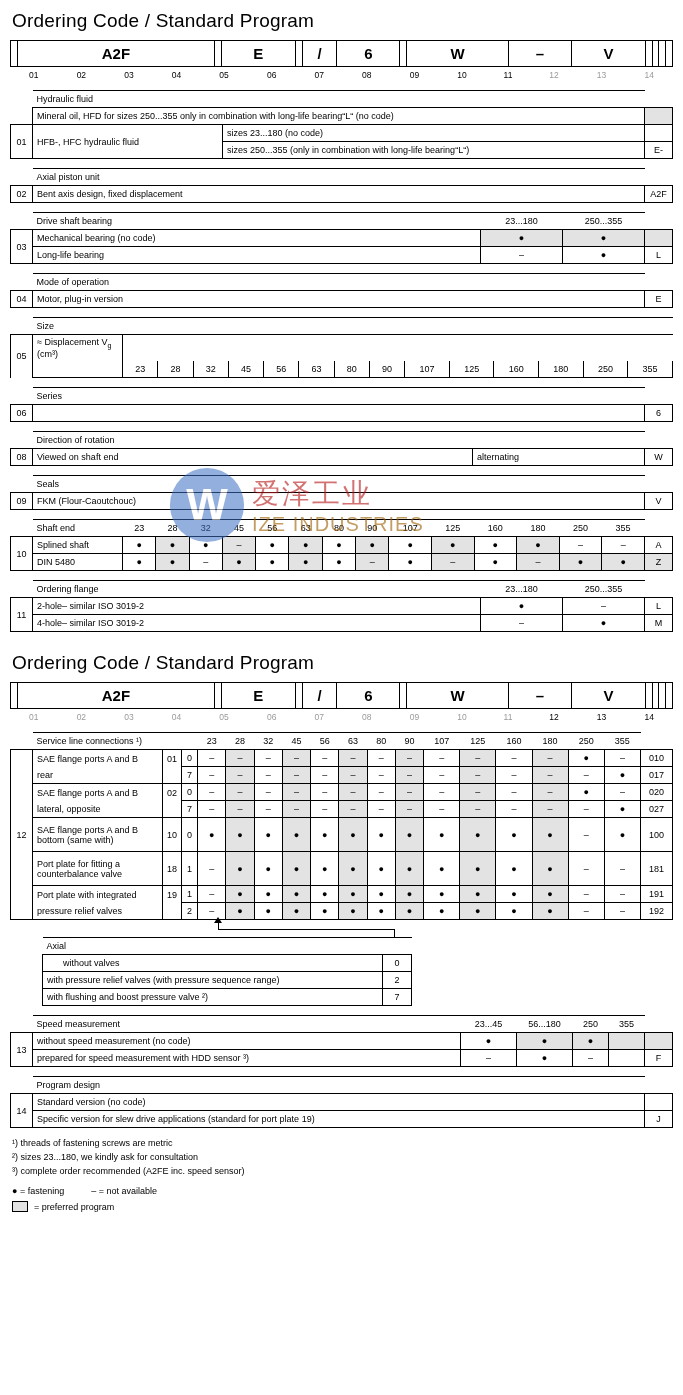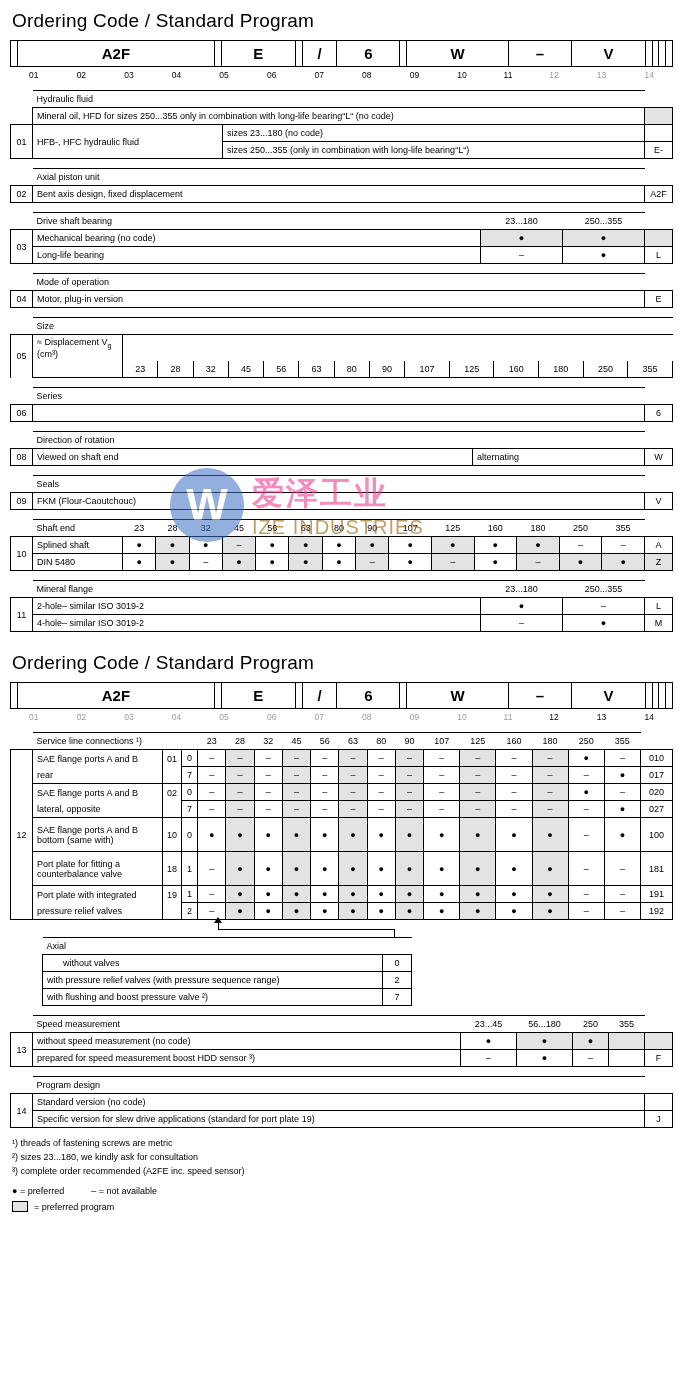--- a/index.html
+++ b/index.html
@@ -84,21 +84,21 @@
   .wm .logo {
     width: 74px; height: 74px;
     border-radius: 50%;
     background: #3b6fc4;
     opacity: 0.55;
     display:flex; align-items:center; justify-content:center;
     color:#fff; font-size:44px; font-weight:bold;
     font-family: "Liberation Sans", sans-serif;
   }
   .wm .wtext { margin-left: 8px; opacity:0.62; }
-  .wm .wcn { font-size: 32px; font-weight: bold; color:#ec4899; letter-spacing:2px; }
+  .wm .wcn { font-size: 28px; font-weight: normal; color:#b91c1c; letter-spacing:2px; }
   .wm .wen { font-size: 20px; color:#a16207; letter-spacing:1px; }
 </style>
 </head>
 <body>
 
 <div class="page">
 
   <div class="wm">
     <div class="logo">W</div>
     <div class="wtext">
@@ -372,21 +372,21 @@
       <td class="ctr shade">●</td>
       <td class="code shade">Z</td>
     </tr>
   </tbody>
     </table>
 
   <table class="blk">
     <tbody>
         <tr>
       <td class="noborder" style="width:22px;"></td>
-      <td class="hdr nb-l nb-r">Mineral flange</td>
+      <td class="hdr nb-l nb-r">Ordering flange</td>
       <td class="hdr ctr nb-l nb-r" style="width:82px;">23...180</td>
       <td class="hdr ctr nb-l nb-r" style="width:82px;">250...355</td>
       <td class="noborder" style="width:28px;"></td>
     </tr>
     <tr>
       <td class="idx" rowspan="2">11</td>
       <td>2-hole– similar ISO 3019-2</td>
       <td class="ctr">●</td>
       <td class="ctr">–</td>
       <td class="code">L</td>
@@ -687,21 +687,21 @@
     <tr>
       <td class="idx" rowspan="2">13</td>
       <td>without speed measurement (no code)</td>
       <td class="ctr">●</td>
       <td class="ctr shade">●</td>
       <td class="ctr shade">●</td>
       <td class="ctr shade"></td>
       <td class="code shade"></td>
     </tr>
     <tr>
-      <td>prepared for speed measurement boost HDD sensor ³)</td>
+      <td>prepared for speed measurement with HDD sensor ³)</td>
       <td class="ctr">–</td>
       <td class="ctr">●</td>
       <td class="ctr">–</td>
       <td class="ctr"></td>
       <td class="code">F</td>
     </tr>
   </tbody>
     </table>
 
   <table class="blk">
@@ -723,21 +723,21 @@
   </tbody>
     </table>
 
   <div class="legend">
     <div>¹) threads of fastening screws are metric</div>
     <div>²) sizes 23...180, we kindly ask for consultation</div>
     <div>³) complete order recommended (A2FE inc. speed sensor)</div>
   </div>
 
   <div class="avail" style="margin-left:2px;">
-    <span>● = preferred</span>
+    <span>● = fastening</span>
     <span style="display:inline-block;width:22px;"></span>
     <span>– = not available</span>
   </div>
   <div class="pref" style="margin-left:2px; padding-bottom:12px;">
     <span class="prefbox"></span>
     <span>= preferred program</span>
   </div>
 
 </div>
 

